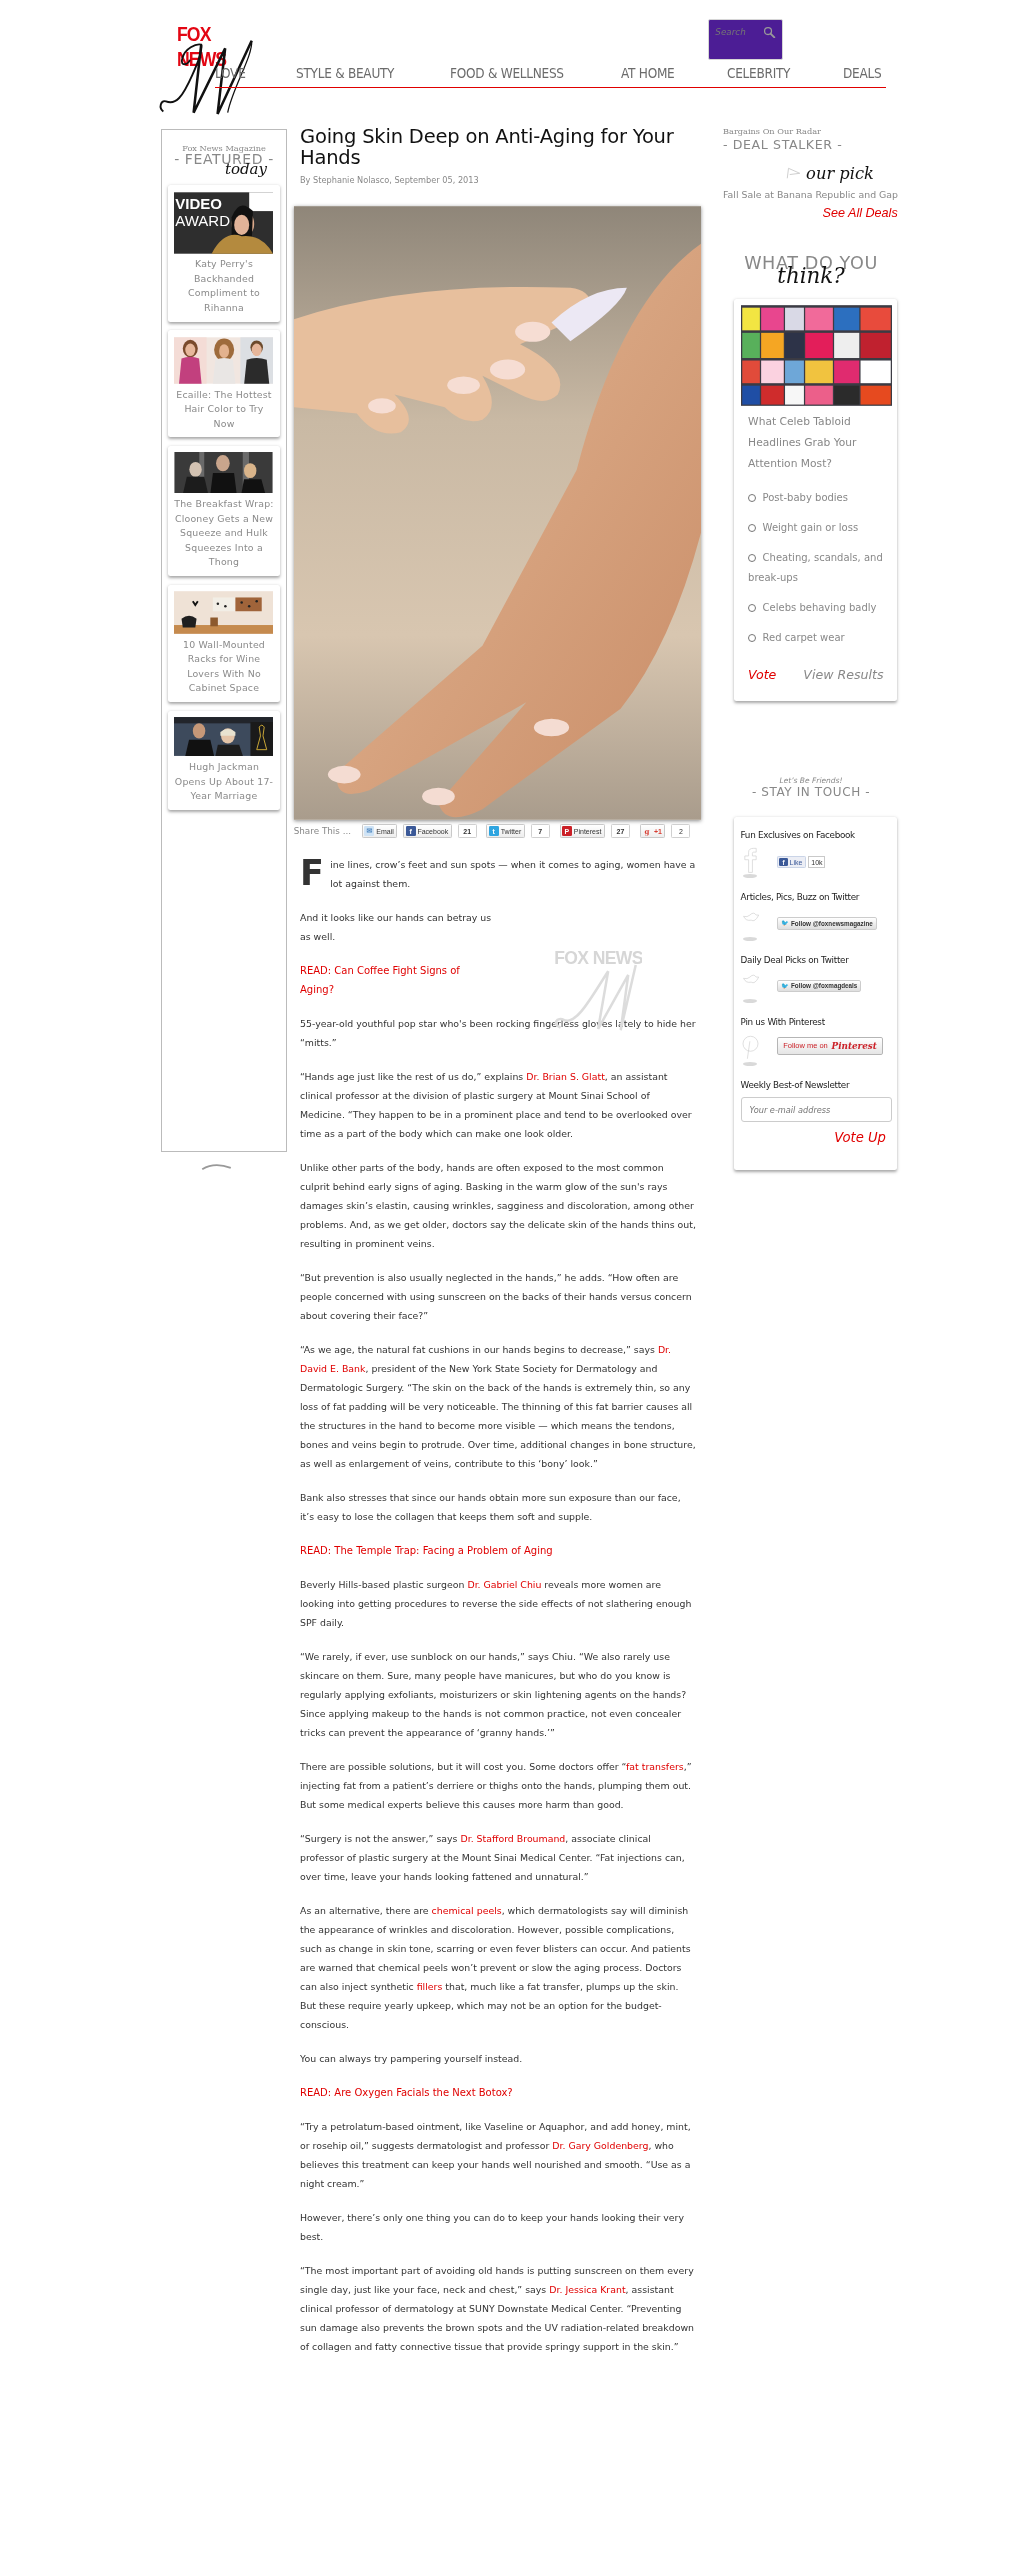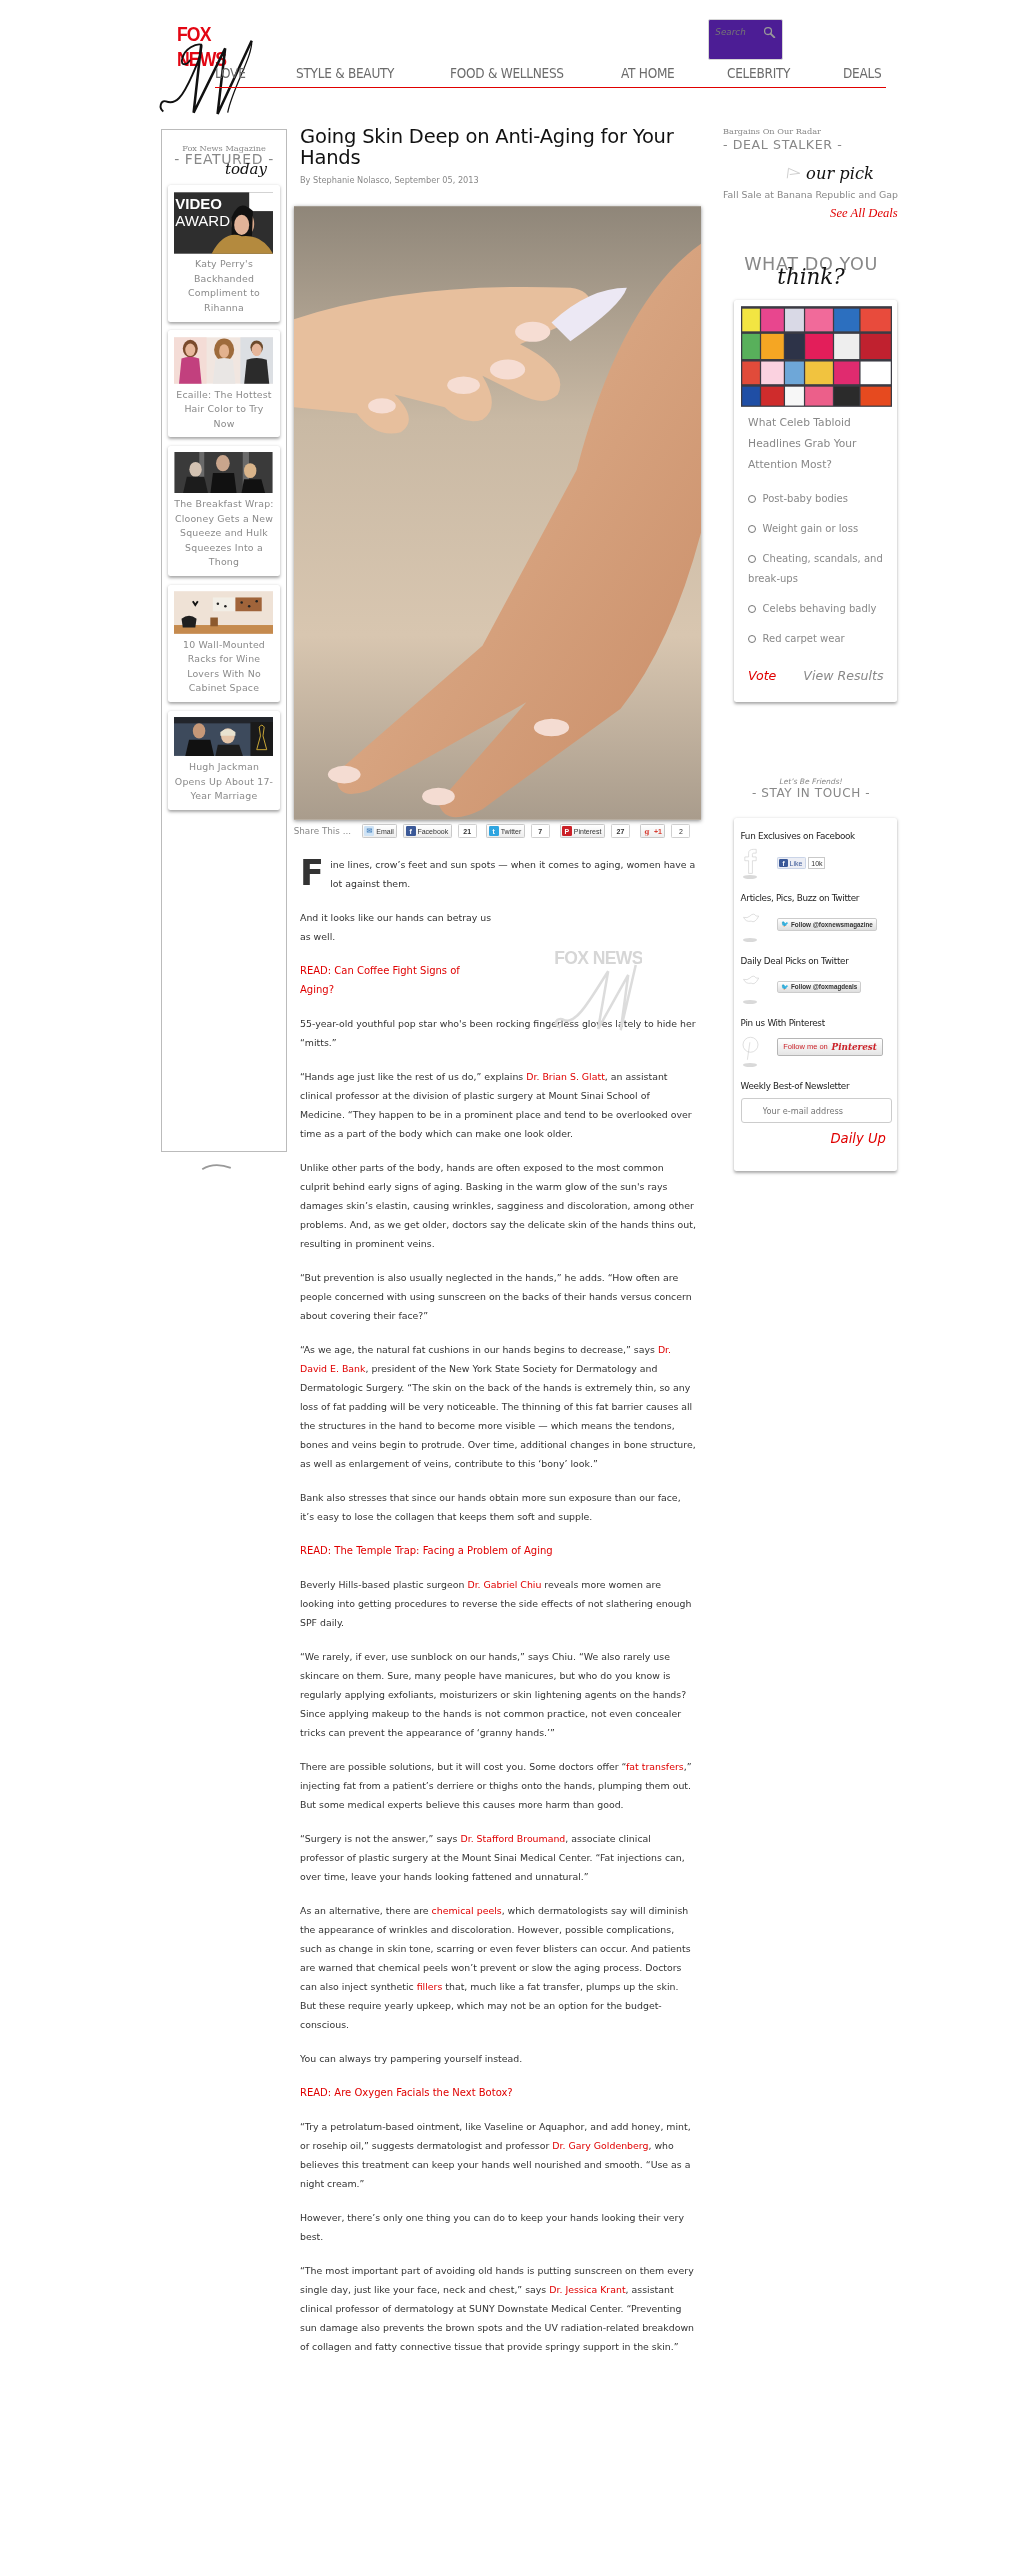--- a/index.html
+++ b/index.html
@@ -48,21 +48,21 @@
   .watermark { position: absolute; left: 248px; top: 91px; width: 94px; height: 88px; }
 
   
   .right-rail { position: absolute; left: 723px; top: 126px; width: 176px; }
   .rh { text-align: left; color: #888; }
   .rh .kicker { font-family: "DejaVu Serif", serif; font-size: 8.2px; }
   .rh .title { font-family: "DejaVu Sans", sans-serif; font-size: 12.6px; letter-spacing: 0.6px; margin-top: 0.6px; }
   .our-pick { margin: 12.6px 0 0 63px; display: flex; align-items: center; gap: 3.8px; }
   .our-pick .script { font-family: "DejaVu Serif", serif; font-style: italic; font-size: 16.3px; color: #111; }
   .deal-text { font-family: "DejaVu Sans", sans-serif; font-size: 9.4px; line-height: 17.6px; color: #888; margin-top: 2.5px; }
-  .see-all { text-align: right; font-family: Liberation Serif, serif; font-style: italic; font-size: 12.6px; color: #e00000; margin-top: 2.5px; padding-right: 1.3px; }
+  .see-all { text-align: right; font-family: Liberation Sans, sans-serif; font-style: italic; font-size: 12.6px; color: #e00000; margin-top: 2.5px; padding-right: 1.3px; }
   .wdyt { text-align: center; margin-top: 33px; }
   .wdyt .title { font-family: "DejaVu Sans", sans-serif; font-size: 17.6px; color: #888; letter-spacing: 0.6px; }
   .wdyt .script { font-family: "DejaVu Serif", serif; font-style: italic; font-size: 21.4px; color: #111; margin-top: -10px; }
   .poll-card { margin: 11.3px 0 0 11.3px; width: 163px; background: #fff; border-radius: 2.5px; box-shadow: 0 1.3px 3.1px rgba(0,0,0,0.35); padding: 6.3px 6.3px 19px; }
   .poll-img { width: 151px; height: 101px; display: block; }
   .poll-q { font-family: "DejaVu Sans", sans-serif; font-size: 10.7px; line-height: 21px; color: #888; margin: 5px 7.5px 14px; }
   .poll-opt { font-family: "DejaVu Sans", sans-serif; font-size: 10px; line-height: 20px; color: #888; margin: 0 7.5px 10px; }
   .poll-opt input { width: 8.2px; height: 8.2px; margin-right: 6.3px; vertical-align: -0.6px; }
   .poll-actions { display: flex; justify-content: space-between; margin: 19px 7.5px 0; font-family: "DejaVu Sans", sans-serif; font-style: italic; font-size: 12.6px; }
   .poll-actions .vote { color: #e00000; }
@@ -75,21 +75,21 @@
   .soc-head { font-family: "DejaVu Sans", sans-serif; font-size: 8.8px; color: #222; letter-spacing: -0.3px; margin-bottom: 7.5px; }
   .soc-row { display: flex; align-items: flex-start; gap: 17.6px; margin-bottom: 14px; }
   .soc-ico { width: 19px; height: 31px; position: relative; }
   .soc-ico .shadow { position: absolute; bottom: 0; left: 2.5px; width: 14px; height: 3.8px; background: #d9d9d9; border-radius: 50%; }
   .fb-like { display: flex; align-items: center; gap: 2.5px; margin-top: 8.8px; }
   .fb-like .btn { height: 12.6px; border: 0.6px solid #cad4e7; background: #eceef5; border-radius: 1.3px; font-family: "Liberation Sans", sans-serif; font-size: 7px; color: #3b5998; display: flex; align-items: center; gap: 1.9px; padding: 0 2.5px 0 1.3px; }
   .fb-like .cnt { height: 12.6px; border: 0.6px solid #c9c9c9; font-family: "Liberation Sans", sans-serif; font-size: 7px; color: #333; padding: 0 1.9px; display: flex; align-items: center; }
   .tw-follow { margin-top: 7.5px; height: 12.6px; border: 0.6px solid #ccc; border-radius: 1.9px; background: linear-gradient(#fff,#dedede); font-family: "Liberation Sans", sans-serif; font-weight: bold; font-size: 6.3px; color: #333; display: inline-flex; align-items: center; gap: 1.9px; padding: 0 3.1px; }
   .pin-follow { margin-top: 2.5px; height: 17.6px; border: 0.6px solid #b5b5b5; border-radius: 1.9px; background: linear-gradient(#fff,#e5e5e5); font-family: "Liberation Sans", sans-serif; font-size: 7.5px; color: #cb2027; display: inline-flex; align-items: center; gap: 3.8px; padding: 0 5px; }
   .pin-follow .pscript { font-family: "DejaVu Serif", serif; font-style: italic; font-weight: bold; font-size: 8.8px; }
-  .email-input { width: 151px; height: 25px; border: 0.6px solid #ccc; border-radius: 3px; padding-left: 21px; font-family: "DejaVu Sans", sans-serif; font-size: 8.2px; color: #999; }
+  .email-input { width: 151px; height: 25px; border: 0.6px solid #ccc; border-radius: 3px; padding-left: 8px; font-family: "DejaVu Sans", sans-serif; font-style: italic; font-size: 8.2px; color: #999; }
   .signup { text-align: right; font-family: "DejaVu Sans", sans-serif; font-style: italic; font-size: 13.2px; color: #e00000; margin-top: 7.5px; padding-right: 5px; }
 </style>
 </head>
 <body>
 
 <div class="logo">
   <span class="logo-fox">FOX NEWS</span>
   <svg class="logo-m" viewBox="0 0 160 130">
     <path d="M10 118 C 2 112, 6 100, 14 102 C 30 108, 40 96, 56 60 C 66 38, 72 22, 70 12 C 62 10, 44 18, 40 34 C 36 48, 50 44, 52 36" fill="none" stroke="#111" stroke-width="3"></path>
     <path d="M70 12 L 58 120 L 108 18 L 96 122 L 150 6" fill="none" stroke="#111" stroke-width="4"></path>
@@ -422,17 +422,17 @@
           <span class="shadow"></span>
         </div>
         <span class="pin-follow">
             <span>Follow me on</span>
             <span class="pscript">Pinterest</span>
           </span>
       </div>
 
       <div class="soc-head">Weekly Best-of Newsletter</div>
       <input class="email-input" type="text" placeholder="Your e-mail address" style="">
-      <div class="signup">Daily Up</div>
+      <div class="signup">Vote Up</div>
     </div>
   </section>
 </aside>
 
 
 </body></html>

